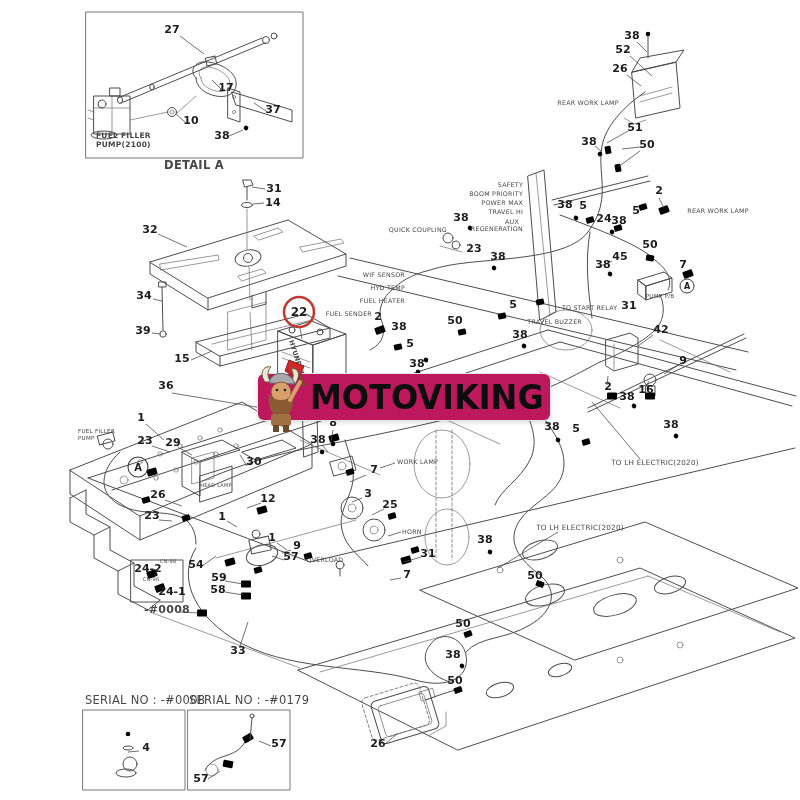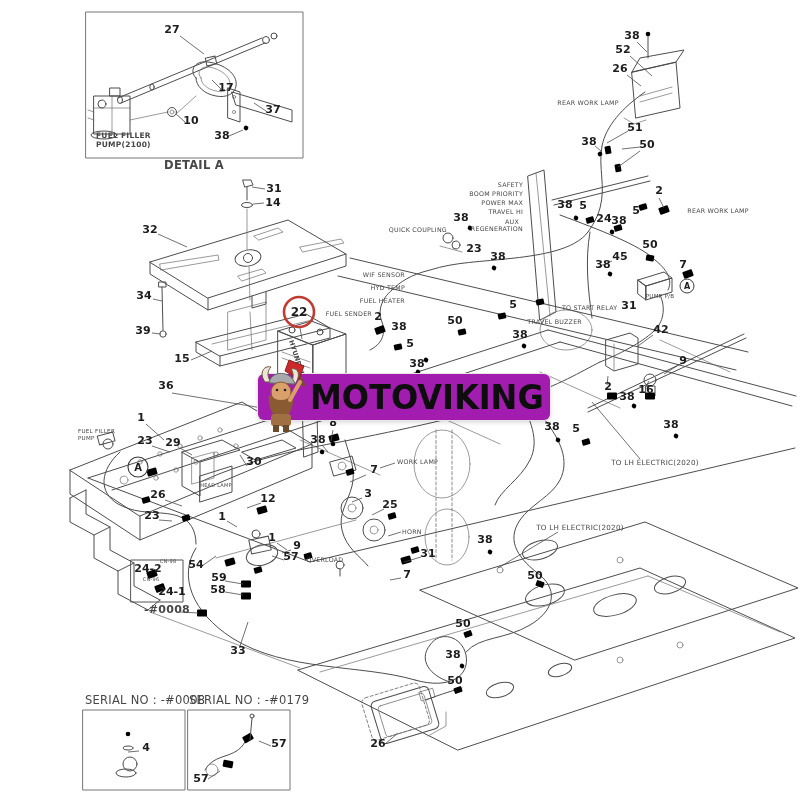--- a/index.html
+++ b/index.html
@@ -10,21 +10,21 @@
   .art path,.art line,.art polyline,.art polygon,.art rect,.art circle,.art ellipse{
       stroke:#4d4d4d;stroke-width:1;fill:none;stroke-linecap:round;stroke-linejoin:round;}
   .art .thin{stroke:#6e6e6e;stroke-width:.7;}
   .art .dash{stroke-dasharray:3 2.2;stroke-width:.8;stroke:#6e6e6e;}
   #leaders line{stroke:#4d4d4d;stroke-width:.8;}
   #callouts text{font-family:"DejaVu Sans",sans-serif;font-size:11px;font-weight:bold;
       fill:#1d1d1d;text-anchor:middle;}
   #labels text{font-family:"DejaVu Sans",sans-serif;fill:#474747;letter-spacing:.25px;}
   #circled text{font-family:"DejaVu Sans",sans-serif;fill:#1d1d1d;text-anchor:middle;font-weight:bold;}
   
-  .banner{position:absolute;left:258px;top:374px;width:292px;height:46px;background:#a21caf;
+  .banner{position:absolute;left:258px;top:374px;width:292px;height:46px;background:#be185d;
       border-radius:6px;box-shadow:0 0 0 1px #e8e6e2, 0 2px 5px rgba(0,0,0,.18);
       display:flex;align-items:center;}
   .banner .wm-text{font-family:"DejaVu Sans",sans-serif;font-weight:bold;font-size:32px;
       letter-spacing:0px;color:#0d0d0d;padding-left:52px;white-space:nowrap;transform:scaleY(1.05);}
   .logo{position:absolute;left:-2px;top:-16px;}
 </style>
 </head>
 <body>
 
 <div class="page">

